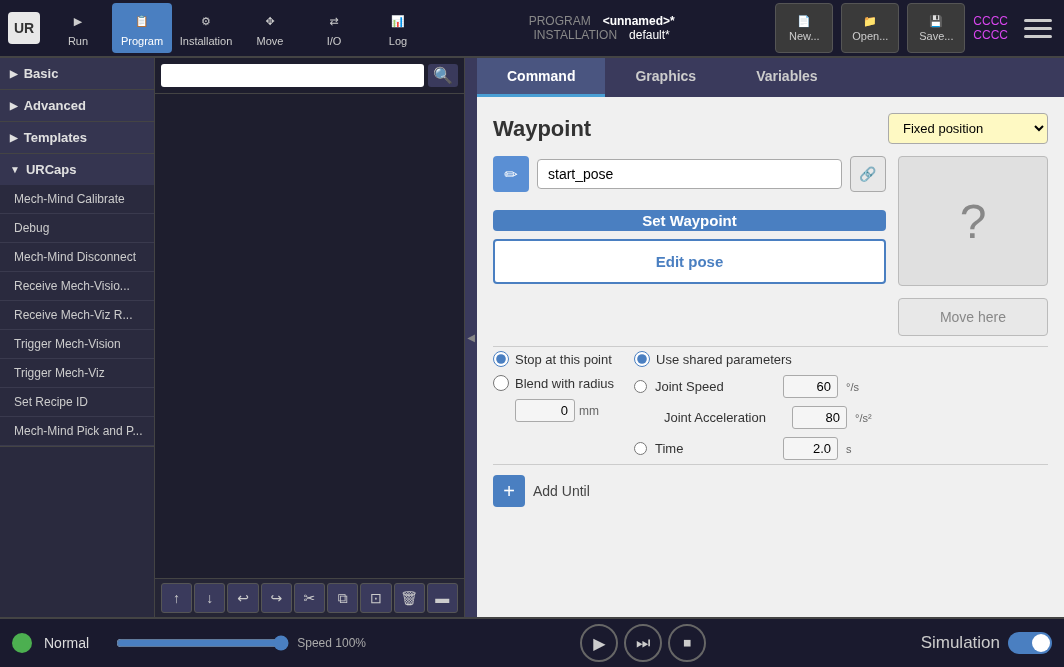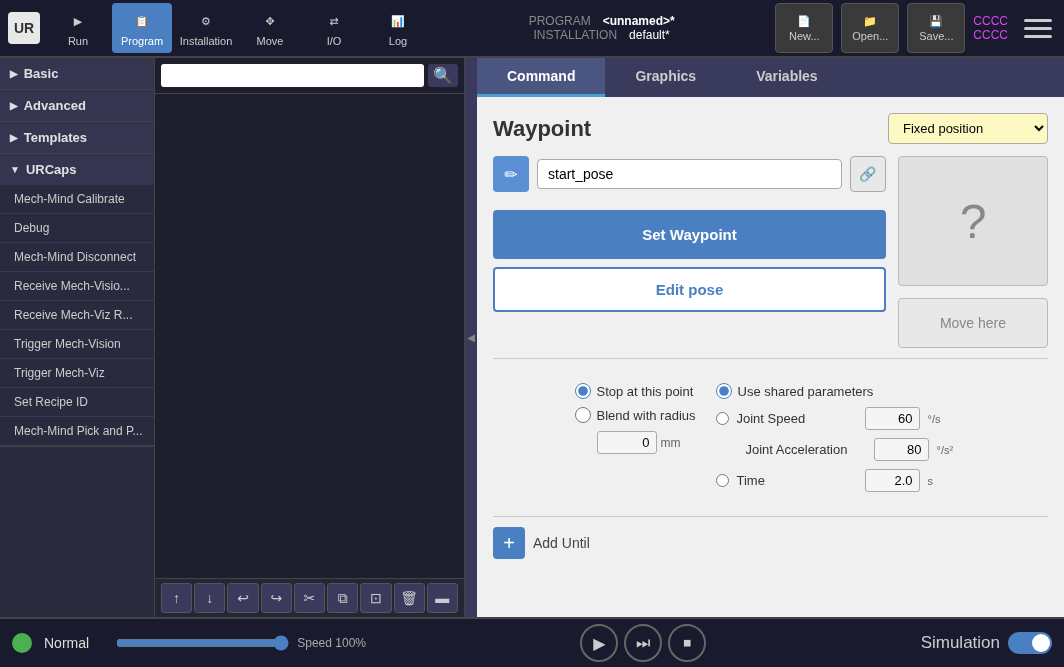--- a/index.html
+++ b/index.html
@@ -51,26 +51,26 @@
     .waypoint-header { display: flex; align-items: center; justify-content: space-between; margin-bottom: 12px; }
     .waypoint-title { font-size: 22px; font-weight: bold; color: #333; }
     .waypoint-type-select { padding: 6px 10px; border: 1px solid #aaa; border-radius: 4px; font-size: 13px; background: #fef9c3; cursor: pointer; min-width: 160px; }
     .waypoint-name-row { display: flex; align-items: center; gap: 8px; margin-bottom: 10px; }
     .waypoint-name-field { flex: 1; padding: 6px 10px; border: 1px solid #aaa; border-radius: 4px; font-size: 14px; background: #fff; }
     .waypoint-edit-icon-btn { width: 36px; height: 36px; background: #5a8fd4; border: none; border-radius: 4px; cursor: pointer; display: flex; align-items: center; justify-content: center; color: #fff; font-size: 16px; }
     .waypoint-link-icon-btn { width: 36px; height: 36px; background: #e8e8e8; border: 1px solid #aaa; border-radius: 4px; cursor: pointer; display: flex; align-items: center; justify-content: center; color: #555; font-size: 14px; }
     .waypoint-preview { width: 150px; height: 130px; background: #e0e0e0; border: 1px solid #bbb; border-radius: 4px; display: flex; align-items: center; justify-content: center; font-size: 48px; color: #888; }
     .waypoint-main-row { display: flex; gap: 12px; margin-bottom: 10px; }
     .waypoint-buttons { display: flex; flex-direction: column; gap: 8px; flex: 1; }
-    .set-waypoint-btn { padding: 16px; background: #4a7fc1; border: none; border-radius: 4px; color: #fff; font-size: 15px; font-weight: bold; cursor: pointer; text-align: center; }
+    .set-waypoint-btn { padding: 2px; background: #4a7fc1; border: none; border-radius: 4px; color: #fff; font-size: 15px; font-weight: bold; cursor: pointer; text-align: center; }
     .edit-pose-btn { padding: 12px; background: #fff; border: 2px solid #4a7fc1; border-radius: 4px; color: #4a7fc1; font-size: 15px; font-weight: bold; cursor: pointer; text-align: center; }
-    .move-here-btn { padding: 16px; background: #e8e8e8; border: 1px solid #bbb; border-radius: 4px; color: #888; font-size: 14px; cursor: pointer; text-align: center; margin-top: 6px; }
-
-    
-    .options-row { display: flex; gap: 20px; padding: 24px 0; border-top: 1px solid #ccc; justify-content: center; }
+    .move-here-btn { padding: 10px; background: #e8e8e8; border: 1px solid #bbb; border-radius: 4px; color: #888; font-size: 14px; cursor: pointer; text-align: center; margin-top: 6px; }
+
+    
+    .options-row { display: flex; gap: 20px; padding: 4px 0; border-top: 1px solid #ccc; }
     .options-col { display: flex; flex-direction: column; gap: 8px; }
     .radio-row { display: flex; align-items: center; gap: 6px; font-size: 13px; }
     .radio-row input[type=radio] { width: 16px; height: 16px; accent-color: #4a7fc1; cursor: pointer; }
     .blend-input-row { display: flex; align-items: center; gap: 4px; margin-left: 22px; }
     .blend-input { width: 60px; padding: 3px 6px; border: 1px solid #aaa; border-radius: 3px; text-align: right; background: #f5f5f5; font-size: 13px; }
     .unit-label { font-size: 12px; color: #666; }
     .param-row { display: flex; align-items: center; gap: 8px; font-size: 13px; }
     .param-value { width: 55px; padding: 3px 6px; border: 1px solid #aaa; border-radius: 3px; text-align: right; background: #f5f5f5; font-size: 13px; }
     .param-label { min-width: 120px; font-size: 13px; }
     .param-unit { font-size: 11px; color: #666; min-width: 30px; }

